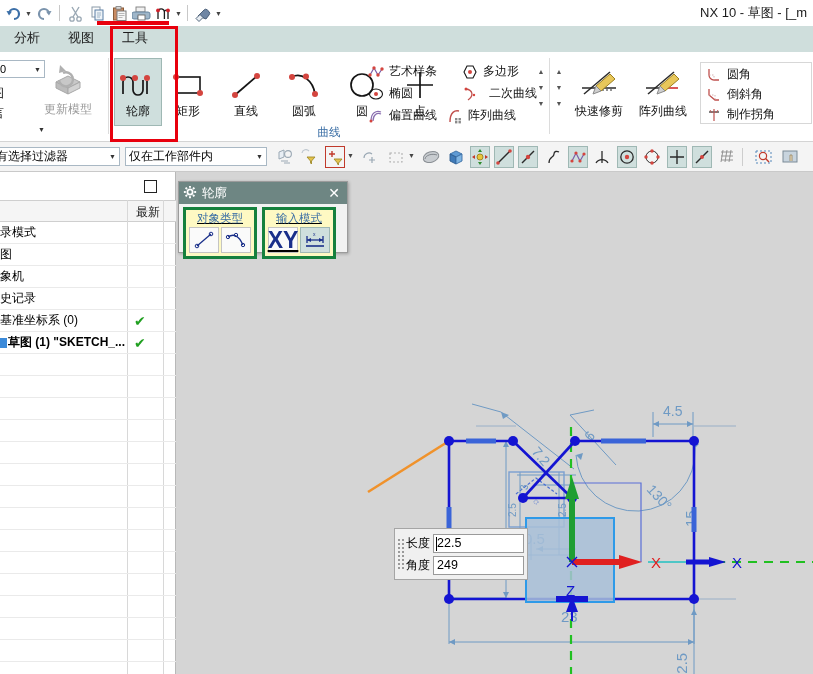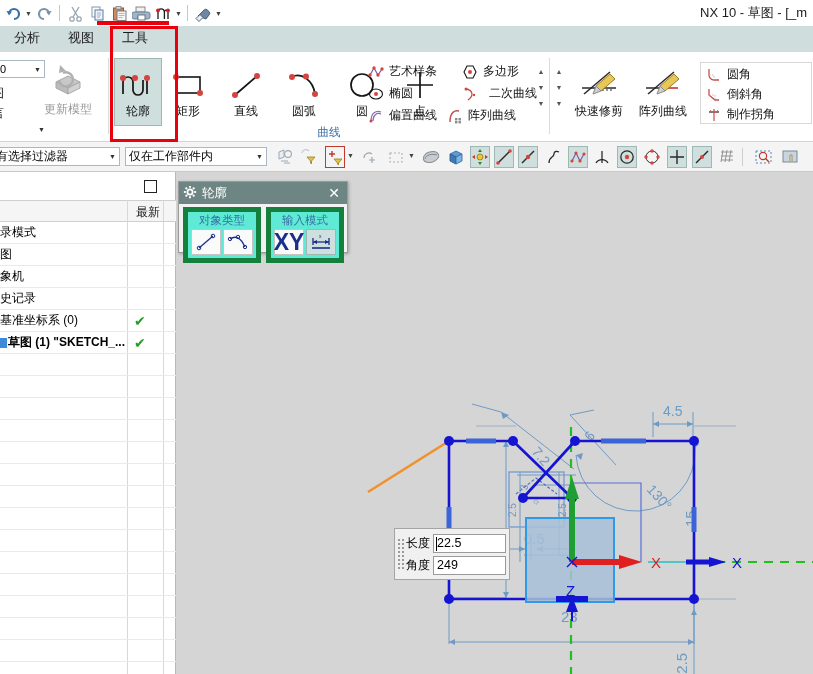--- a/index.html
+++ b/index.html
@@ -157,32 +157,32 @@
     background:#f2f2f2; border:1px solid #9b9b9b; z-index:30;
     box-shadow:1px 1px 3px rgba(0,0,0,.25);
   }
   .dlg-title {
     height:22px; background:#6e8683; display:flex; align-items:center;
     padding:0 4px; color:#fff; font-size:12.5px; gap:5px;
   }
   .dlg-title .t { flex:1; }
   .dlg-close { font-size:14px; line-height:1; padding:0 3px; font-weight:bold; }
   .dlg-body { display:flex; padding:3px 4px 4px 4px; gap:5px; }
-  .dlg-sect { background:#5eead4; border:5px solid #15803d; padding:1px 3px 3px 3px; }
+  .dlg-sect { background:#fef9c3; border:3px solid #15803d; padding:1px 3px 3px 3px;text-decoration:underline; }
   .dlg-sect .st { font-size:11.5px; color:#3a6ea5; text-align:center; margin-bottom:1px; }
   .dlg-btns { display:flex; gap:2px; }
   .dbtn {
     width:30px; height:26px; border:1px solid #c4c4c4; background:#fafafa;
     display:flex; align-items:center; justify-content:center;
   }
   .dbtn.on { background:#cfdfdd; border:1px solid #9fb8b4; }
 
   
   .valbox {
-    position:absolute; left:394px; top:528px; width:116px; height:52px;
+    position:absolute; left:394px; top:528px; width:134px; height:52px;
     background:#f0f0f0; border:1px solid #a5a5a5; z-index:25;
     display:flex; align-items:center; padding-left:3px;
   }
   .grip { width:7px; height:42px; display:flex; flex-wrap:wrap; align-content:center; gap:2px; }
   .grip i { width:2px; height:2px; background:#9a9a9a; display:block; }
   .vrows { flex:1; padding:2px 3px 2px 1px; }
   .vrow { display:flex; align-items:center; height:22px; gap:3px; }
   .vrow .vlbl { font-size:12px; white-space:nowrap; }
   .vrow .vin {
     flex:1; height:19px; background:#fff; border:1px solid #9a9a9a;

